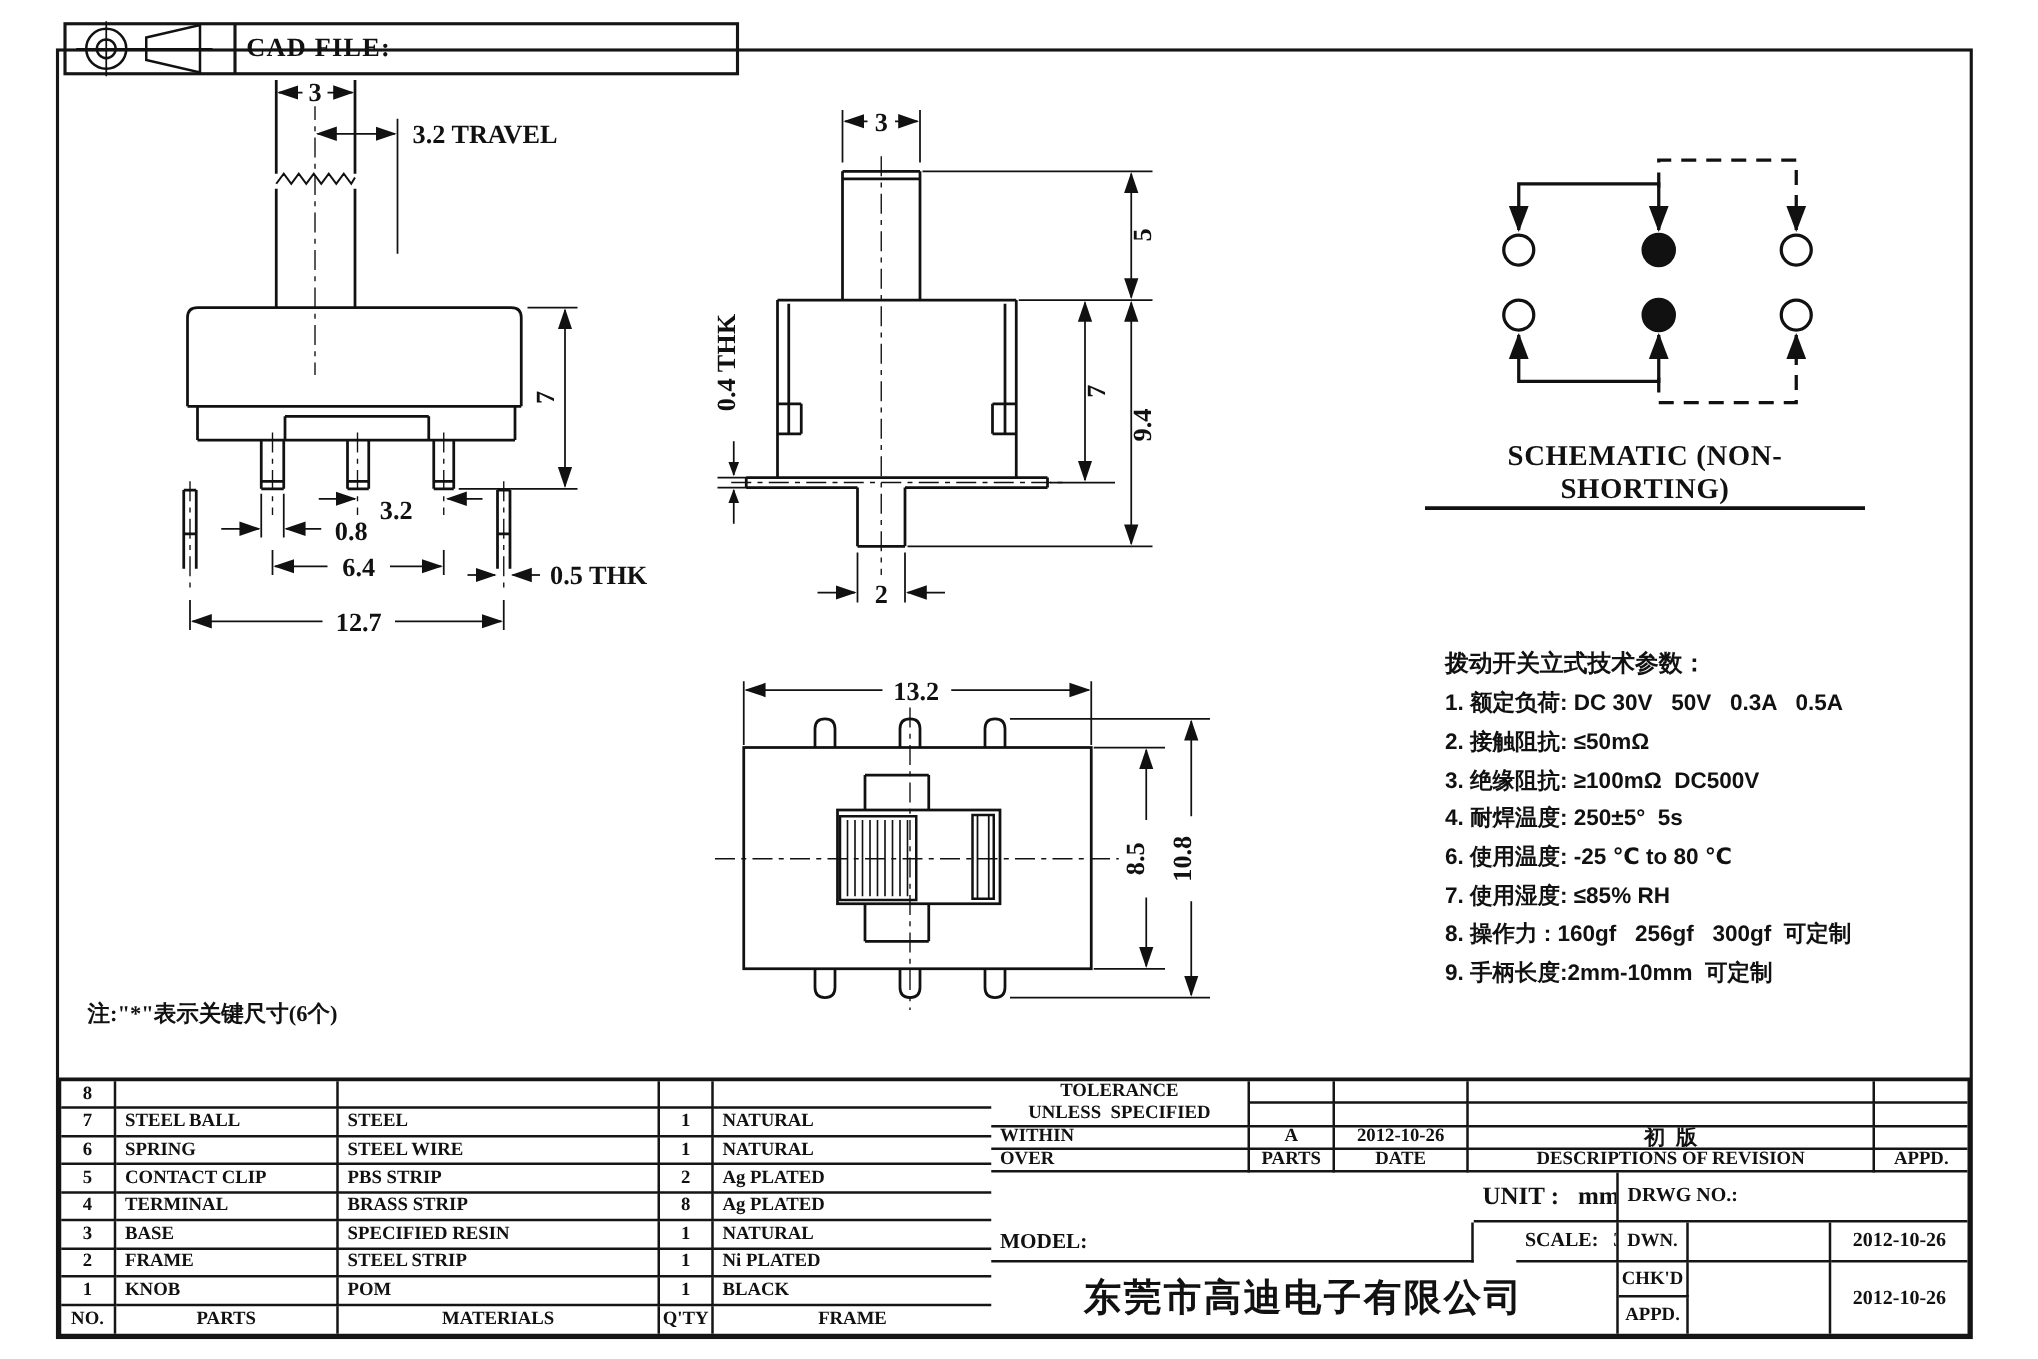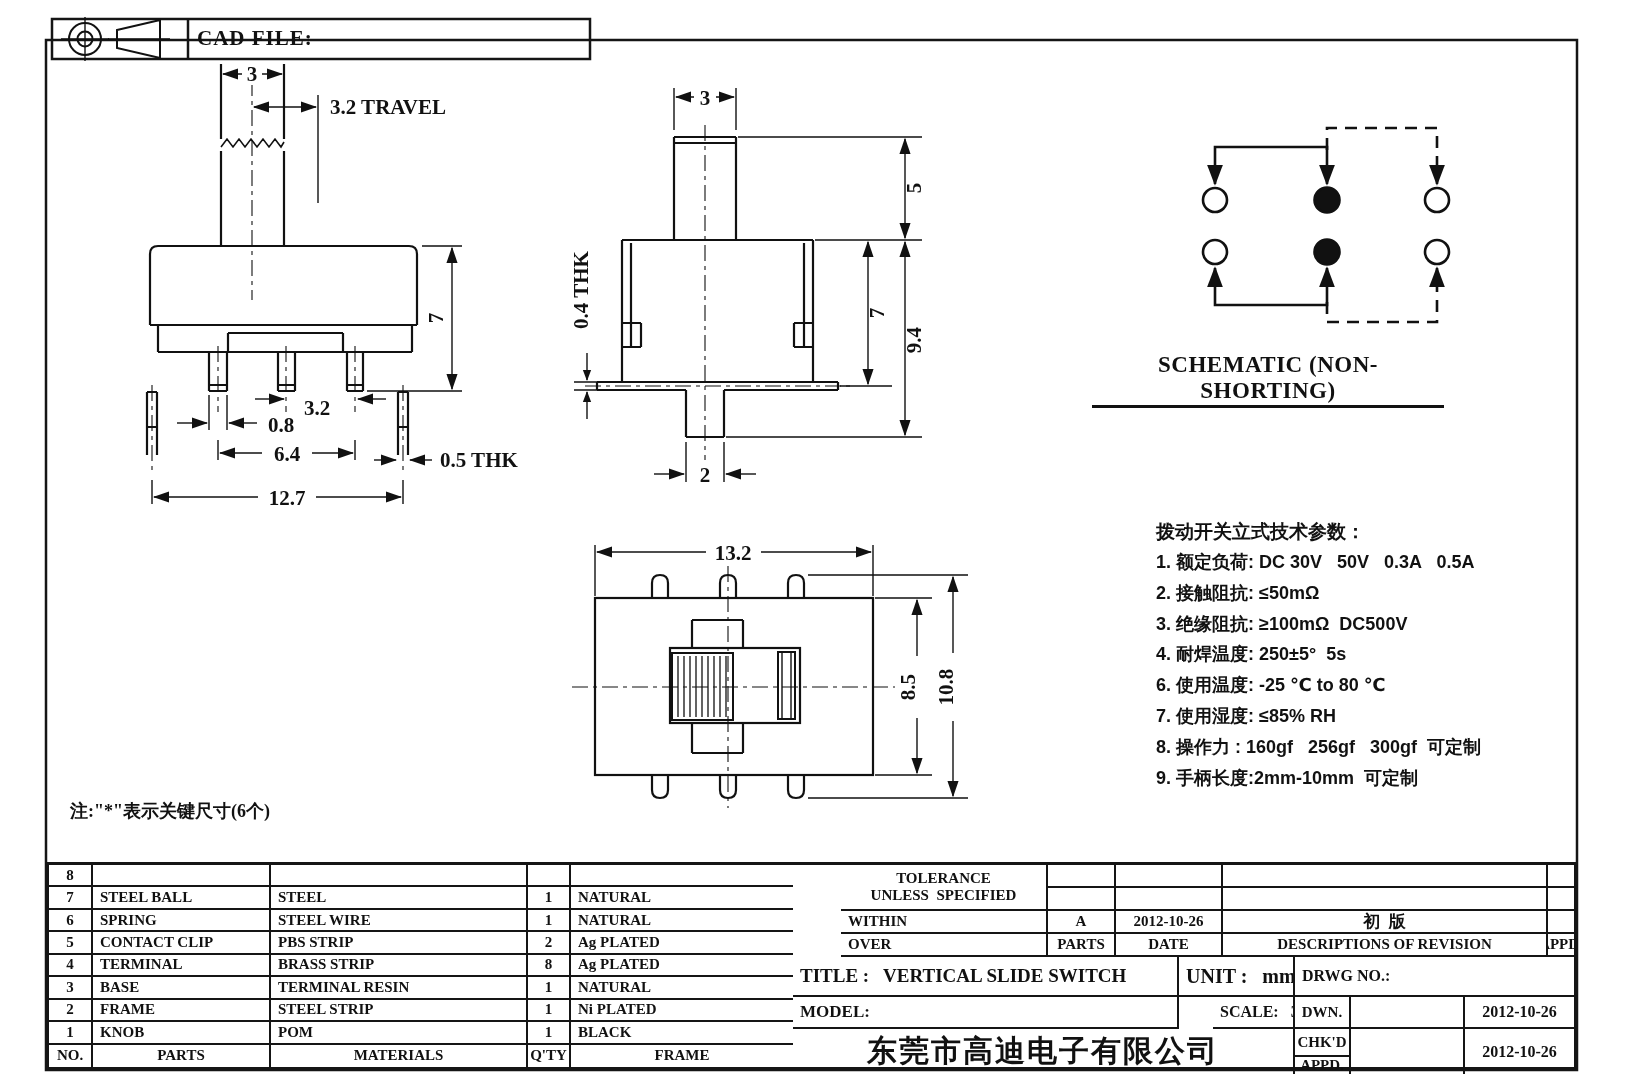--- a/index.html
+++ b/index.html
@@ -2,39 +2,39 @@
 <html><head>
 <meta charset="utf-8">
 <style>
   html,body{margin:0;padding:0;background:#fff;}
   .page{position:relative;width:1630px;height:1087px;background:#fff;overflow:hidden;
         font-family:"Liberation Serif","DejaVu Serif",serif;color:#111;}
   .page svg{position:absolute;left:0;top:0;}
   svg text{font-family:"Liberation Serif","DejaVu Serif",serif;font-weight:bold;fill:#111;font-size:21px;}
   .ovl{position:absolute;}
   .cadfile{left:197px;top:26px;font-weight:bold;font-size:21px;letter-spacing:1px;}
-  .schem-title{left:1092px;top:352px;width:352px;text-align:center;font-weight:bold;font-size:23px;
+  .schem-title{left:1140px;top:352px;width:352px;text-align:center;font-weight:bold;font-size:23px;
                border-bottom:3px solid #111;padding-bottom:1px;letter-spacing:0.5px;}
   .techparams{left:1156px;top:516px;width:430px;font-family:"Liberation Sans","DejaVu Sans",sans-serif;}
   .tp-title{font-weight:bold;font-size:19px;line-height:31px;white-space:pre;}
   .tp-item{font-weight:bold;font-size:18px;line-height:30.8px;white-space:pre;}
   .note{left:70px;top:799px;font-weight:bold;font-size:18px;white-space:pre;}
   
   .btable{position:absolute;left:46px;top:862px;width:1531px;height:208px;display:flex;
           border:3px solid #151515;box-sizing:border-box;}
   .c{border-right:2px solid #151515;border-bottom:2px solid #151515;display:flex;align-items:center;
      justify-content:center;font-weight:bold;font-size:15px;box-sizing:border-box;overflow:hidden;white-space:pre;}
   .l{justify-content:flex-start;padding-left:7px;}
   .nb{border-bottom:none;}
   .nr{border-right:none;}
   .pt{width:744px;display:grid;grid-template-columns:44px 178px 257px 43px 1fr;
       grid-template-rows:repeat(9,1fr);flex:none;}
   .rt{flex:1;display:flex;flex-direction:column;}
-  .tol{height:92px;display:grid;grid-template-columns:207px 68px 107px 325px 1fr;
-       grid-template-rows:repeat(4,1fr);flex:none;margin-left:48px;}
+  .tol{height:73px;display:grid;grid-template-columns:207px 68px 107px 325px 1fr;
+       grid-template-rows:repeat(4,1fr);flex:none;}
   .tol .span2{grid-row:span 2;}
   .tg{flex:1;display:grid;grid-template-columns:386px 116px 56px 114px 1fr;
       grid-template-rows:40px 32px 28px 1fr;}
   .t-title{grid-column:1;grid-row:1;font-size:19px;}
   .t-unit{grid-column:2;grid-row:1;font-size:20px;}
   .t-drwg{grid-column:3/6;grid-row:1;font-size:16px;}
   .t-model{grid-column:1;grid-row:2;font-size:17px;}
   .t-scale{grid-column:2;grid-row:2;font-size:16px;margin-left:34px;}
   .t-dwn{grid-column:3;grid-row:2;}
   .t-dwnmid{grid-column:4;grid-row:2;}
@@ -278,21 +278,21 @@
     <div class="c l nr">Ag PLATED</div>
 
     <div class="c">4</div>
     <div class="c l">TERMINAL</div>
     <div class="c l">BRASS STRIP</div>
     <div class="c">8</div>
     <div class="c l nr">Ag PLATED</div>
 
     <div class="c">3</div>
     <div class="c l">BASE</div>
-    <div class="c l">TERMINAL RESIN</div>
+    <div class="c l">SPECIFIED RESIN</div>
     <div class="c">1</div>
     <div class="c l nr">NATURAL</div>
 
     <div class="c">2</div>
     <div class="c l">FRAME</div>
     <div class="c l">STEEL STRIP</div>
     <div class="c">1</div>
     <div class="c l nr">Ni PLATED</div>
 
     <div class="c">1</div>
@@ -327,21 +327,20 @@
       <div class="c" style="grid-column:3;grid-row:3;">2012-10-26</div>
       <div class="c cjk" style="grid-column:4;grid-row:3;">初  版</div>
       <div class="c nr" style="grid-column:5;grid-row:3;"></div>
       <div class="c l" style="grid-column:1;grid-row:4;">OVER</div>
       <div class="c" style="grid-column:2;grid-row:4;">PARTS</div>
       <div class="c" style="grid-column:3;grid-row:4;">DATE</div>
       <div class="c" style="grid-column:4;grid-row:4;">DESCRIPTIONS OF REVISION</div>
       <div class="c nr" style="grid-column:5;grid-row:4;">APPD.</div>
     </div>
     <div class="tg">
-      <div class="c l t-title">TITLE :   VERTICAL SLIDE SWITCH</div>
       <div class="c l t-unit">UNIT :   mm</div>
       <div class="c l t-model">MODEL:</div>
       <div class="c l t-drwg nr">DRWG NO.:</div>
       <div class="c l t-scale">SCALE:   3:1</div>
       <div class="c t-dwn">DWN.</div>
       <div class="c t-dwnmid"></div>
       <div class="c t-dwndate nr">2012-10-26</div>
       <div class="c t-company nb">东莞市高迪电子有限公司</div>
       <div class="c t-chkd">CHK'D</div>
       <div class="c t-appd nb">APPD.</div>

